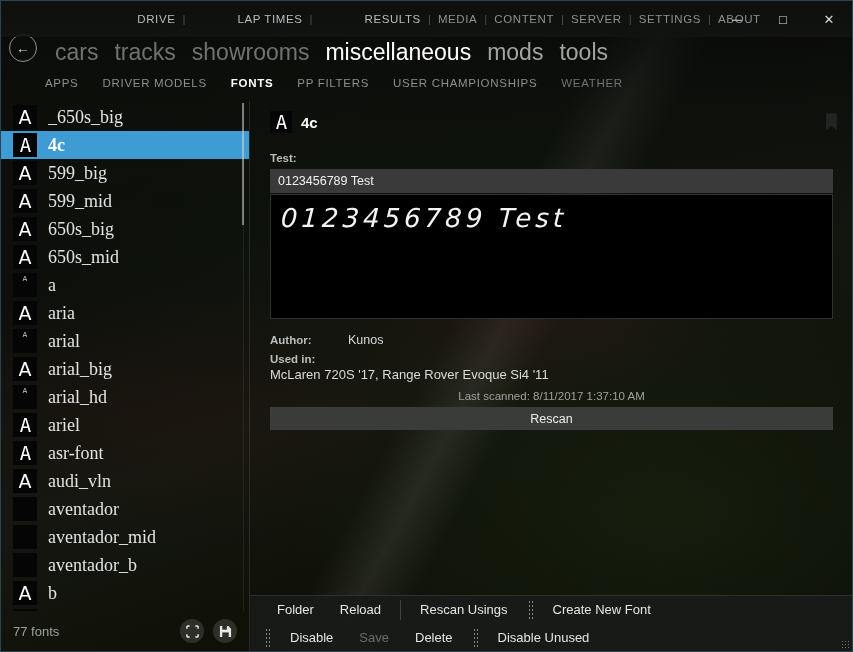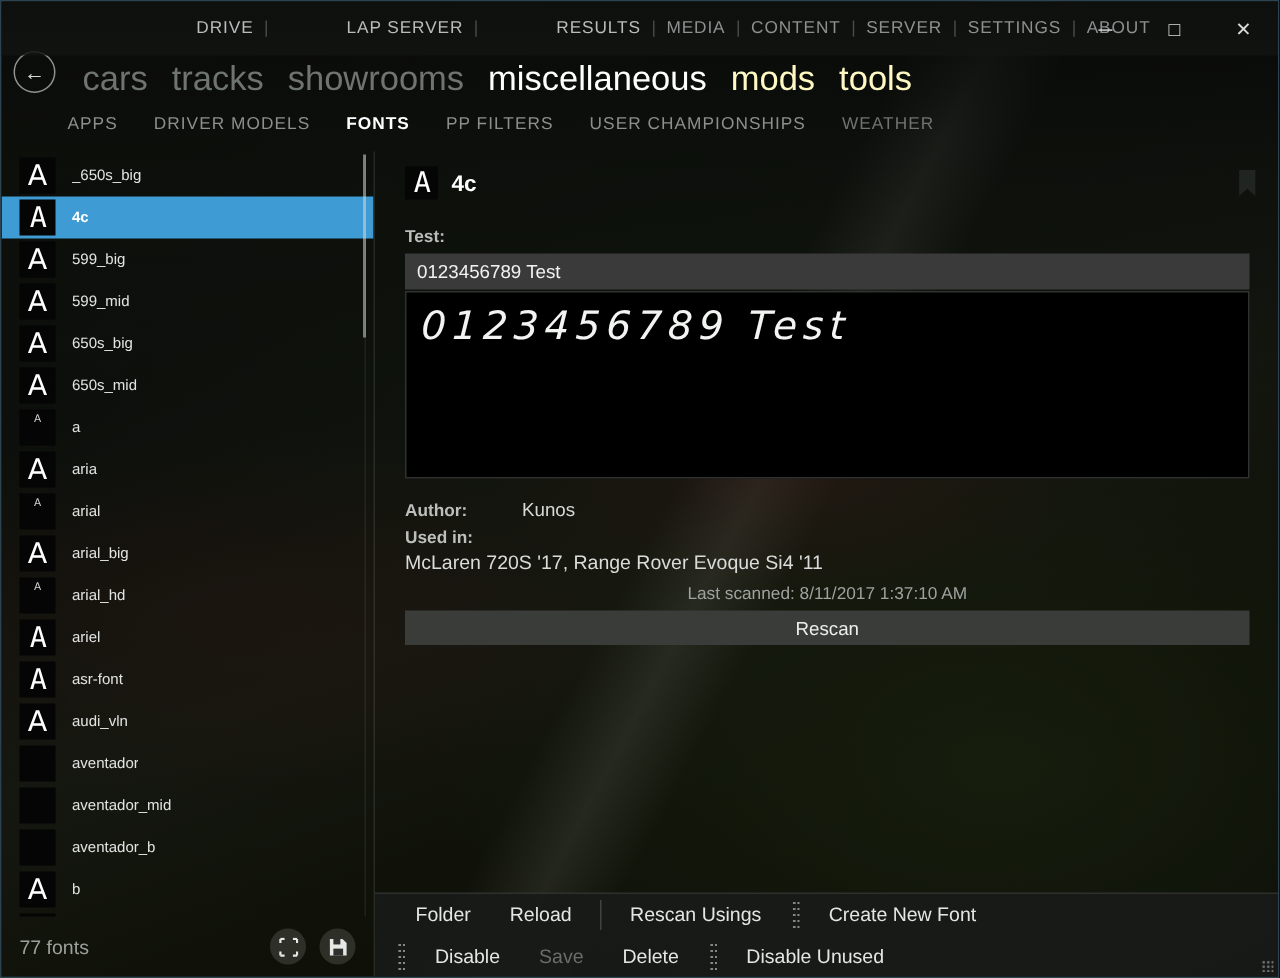--- a/index.html
+++ b/index.html
@@ -69,21 +69,21 @@
     display: inline-flex; align-items: center; justify-content: center;
     color: #d6d8d6; font-size: 14px; line-height: 1;
     margin-right: 10px; position: relative; top: -7px; cursor: pointer;
     flex: 0 0 auto;
   }
   .mt {
     font-size: 23px; font-weight: 300; color: #6e7470; padding: 0 8px;
     cursor: pointer; white-space: nowrap;
   }
   .mt.active { color: #ffffff; font-weight: 400; }
-  .mt.dim { color: #fef9c3; }
+  .mt.dim { color: #a3a3a3; }
   .subtabs {
     position: absolute; left: 44px; top: 40px;
     display: flex; align-items: center; gap: 0;
   }
   .st {
     font-size: 11.5px; letter-spacing: 0.7px; color: #8b8f8d;
     padding: 0 12px; cursor: pointer; white-space: nowrap;
   }
   .st:first-child { padding-left: 0; }
   .st.active { color: #ffffff; font-weight: bold; }
@@ -112,21 +112,21 @@
     display: flex; align-items: center; justify-content: center;
     color: #ffffff; overflow: hidden; margin-right: 11px;
   }
   .thumb.big { font-size: 19px; font-weight: 500; line-height: 1;
     font-family: "DejaVu Sans", sans-serif; }
   .thumb.tiny { font-size: 7px; line-height: 1; align-items: flex-start; padding-top: 3px;
     font-family: "DejaVu Sans", sans-serif; color: #cfd2cf; }
   .thumb.narrow { font-size: 19px; font-weight: 500; line-height: 1;
     font-family: "DejaVu Sans Mono", monospace; letter-spacing: -1px; }
   .thumb.empty { }
-  .rowlabel { font-size: 10px; white-space: nowrap; overflow: hidden; }
+  .rowlabel { font-size: 18px; white-space: nowrap; overflow: hidden; font-family: Liberation Serif, serif; }
 
   .scrollbar {
     position: absolute; right: 1px; top: 2px; bottom: 40px; width: 8px;
   }
   .scroll-track {
     position: absolute; left: 3px; top: 0; bottom: 0; width: 1px;
     background: rgba(255,255,255,0.07);
   }
   .scroll-thumb {
     position: absolute; left: 2px; top: 0; width: 2px; height: 122px;
@@ -241,21 +241,21 @@
 
 <div id="app">
 
   <div class="bg"></div>
   <div class="bg-dark-overlay"></div>
 
   <div class="titlebar">
     <div class="tb-menu" id="tb-menu">
         <span class="tb-item bright">DRIVE</span>
         <span class="tb-sep">|</span>
-        <span class="tb-item bright">LAP SERVER</span>
+        <span class="tb-item bright">LAP TIMES</span>
         <span class="tb-sep">|</span>
         <span class="tb-item bright">RESULTS</span>
         <span class="tb-sep">|</span>
         <span class="tb-item">MEDIA</span>
         <span class="tb-sep">|</span>
         <span class="tb-item">CONTENT</span>
         <span class="tb-sep">|</span>
         <span class="tb-item">SERVER</span>
         <span class="tb-sep">|</span>
         <span class="tb-item">SETTINGS</span>

